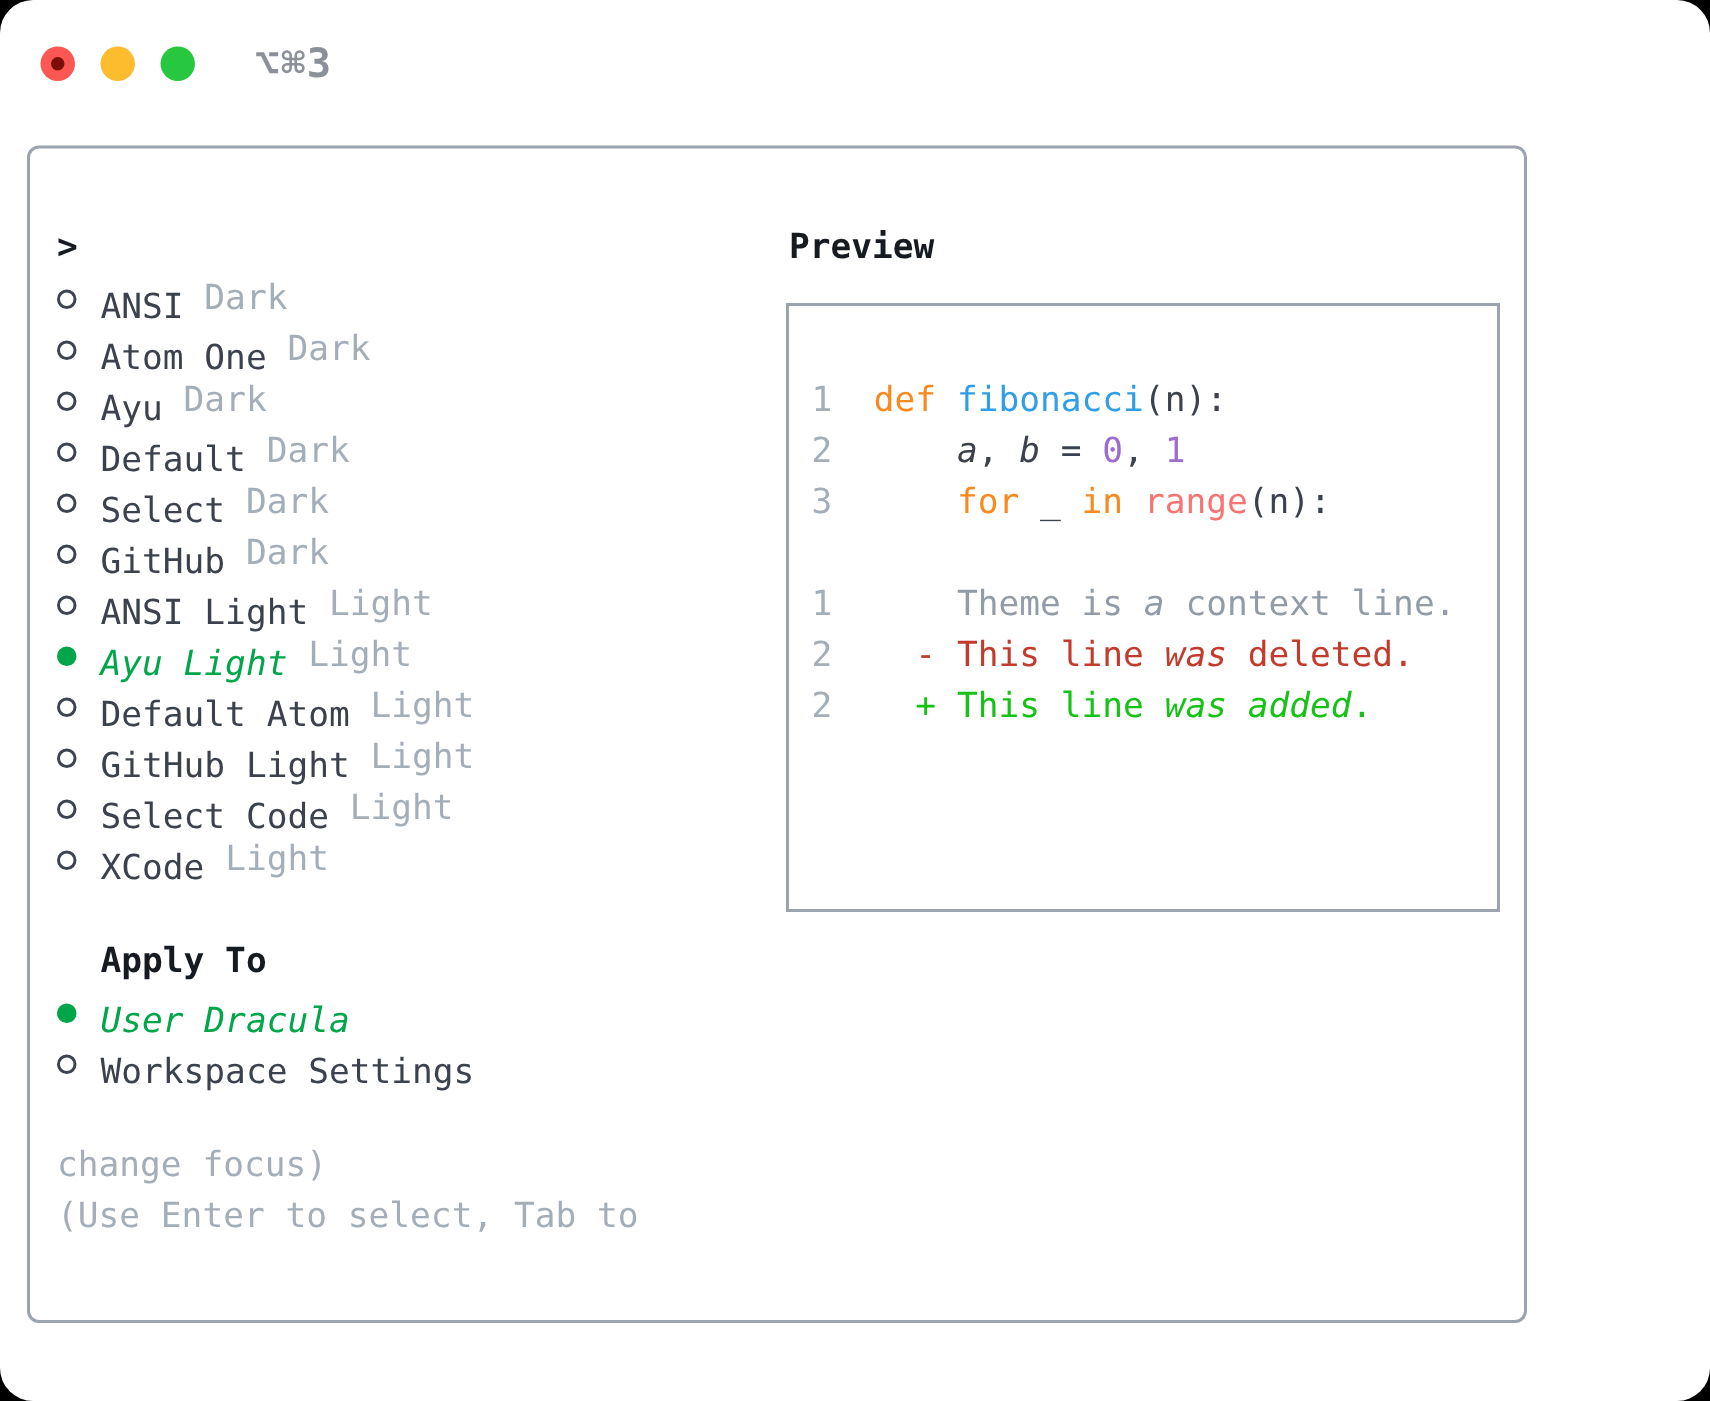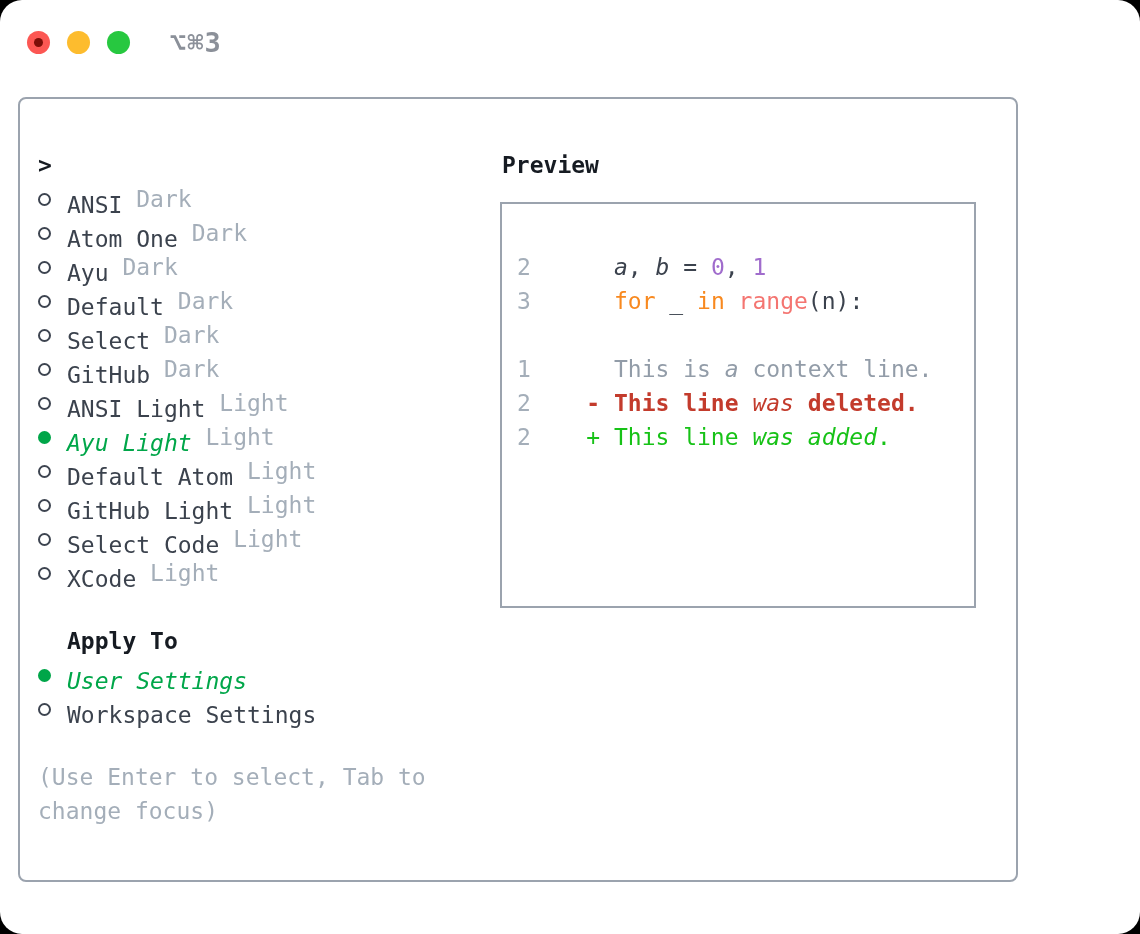--- a/index.html
+++ b/index.html
@@ -25,35 +25,35 @@
   .slot{width:13px;margin-right:16px;flex:none;display:flex;align-items:center;}
   .prompt-char{font-weight:700;color:var(--header-black,#161b22);}
   .hdr{font-weight:700;color:var(--header-black,#161b22);}
   .radio{width:13px;height:13px;border-radius:50%;border:2px solid #3d4450;box-sizing:border-box;flex:none;}
   .radio.on{background:var(--selected-green,#00a649);border-color:var(--selected-green,#00a649);}
   .tname{color:var(--text-dark,#3b424d);margin-top:12px;}
   .tname.sel{color:var(--selected-green,#00a649);font-style:italic;}
   .tvariant{color:var(--muted-gray,#a4aeb9);margin-left:1ch;}
   .hint-line{color:var(--muted-gray,#a4aeb9);}
   
-  .right-col{position:absolute;left:480px;top:49px;}
+  .right-col{position:absolute;left:504px;top:49px;}
   .preview-title{padding-left:2px;}
   .preview-box{margin-top:20px;width:476px;height:406px;box-sizing:border-box;
     border:2px solid var(--border-gray,#9ba3ae);padding:46px 6px 0 15px;overflow:hidden;background:#fff;}
   .code-row{height:34px;line-height:34px;white-space:pre;}
   .tok-ln{color:var(--muted-gray,#a4aeb9);}
   .tok-pl{color:var(--text-dark,#3b424d);}
   .tok-var{color:var(--text-dark,#3b424d);font-style:italic;}
   .tok-kw{color:var(--keyword-orange,#f8891f);}
   .tok-fn{color:var(--function-blue,#2f9fe5);}
   .tok-num{color:var(--number-purple,#a06ccc);}
   .tok-call{color:var(--builtin-coral,#f47571);}
   .tok-ctx{color:var(--context-gray,#929ca8);}
   .tok-ctxi{color:var(--context-gray,#929ca8);font-style:italic;}
-  .tok-del{color:var(--deleted-red,#c33b2c);font-weight:bold;}
+  .tok-del{color:var(--deleted-red,#c33b2c);}
   .tok-deli{color:var(--deleted-red,#c33b2c);font-style:italic;}
   .tok-add{color:var(--added-green,#17c217);}
   .tok-addi{color:var(--added-green,#17c217);font-style:italic;}
 </style>
 </head>
 <body>
 
 <div class="screen">
 
   <div class="titlebar">
@@ -88,38 +88,39 @@
         </div>
 
       <div class="row"></div>
 
       <div class="row">
         <span class="slot"></span>
         <span class="hdr">Apply To</span>
       </div>
 
       <div id="apply-list">
-          <div class="row"><span class="slot"><span class="radio on"></span></span><span class="tname sel">User Settings</span></div>
+          <div class="row"><span class="slot"><span class="radio on"></span></span><span class="tname sel">User Dracula</span></div>
           <div class="row"><span class="slot"><span class="radio"></span></span><span class="tname">Workspace Settings</span></div>
         </div>
 
       <div class="row"></div>
 
       <div>
+        <div class="row hint-line">change focus)</div>
         <div class="row hint-line">(Use Enter to select, Tab to</div>
-        <div class="row hint-line">change focus)</div>
       </div>
     </div>
 
     <div class="right-col">
       <div class="row hdr preview-title" style="padding-left:2px">Preview</div>
       <div class="preview-box" id="preview-box">
+          <div class="code-row"><span class="tok-ln">1  </span><span class="tok-kw">def</span><span class="tok-pl"> </span><span class="tok-fn">fibonacci</span><span class="tok-pl">(n):</span></div>
           <div class="code-row"><span class="tok-ln">2  </span><span class="tok-pl">    </span><span class="tok-var">a</span><span class="tok-pl">, </span><span class="tok-var">b</span><span class="tok-pl"> = </span><span class="tok-num">0</span><span class="tok-pl">, </span><span class="tok-num">1</span></div>
           <div class="code-row"><span class="tok-ln">3  </span><span class="tok-pl">    </span><span class="tok-kw">for</span><span class="tok-pl"> _ </span><span class="tok-kw">in</span><span class="tok-pl"> </span><span class="tok-call">range</span><span class="tok-pl">(n):</span></div>
           <div class="code-row"></div>
-          <div class="code-row"><span class="tok-ln">1  </span><span class="tok-ctx">    This is </span><span class="tok-ctxi">a</span><span class="tok-ctx"> context line.</span></div>
+          <div class="code-row"><span class="tok-ln">1  </span><span class="tok-ctx">    Theme is </span><span class="tok-ctxi">a</span><span class="tok-ctx"> context line.</span></div>
           <div class="code-row"><span class="tok-ln">2  </span><span class="tok-del">  - This line </span><span class="tok-deli">was</span><span class="tok-del"> deleted.</span></div>
           <div class="code-row"><span class="tok-ln">2  </span><span class="tok-add">  + This line </span><span class="tok-addi">was</span><span class="tok-add"> </span><span class="tok-addi">added</span><span class="tok-add">.</span></div>
         </div>
     </div>
 
   </div>
 </div>
 
 </body></html>

